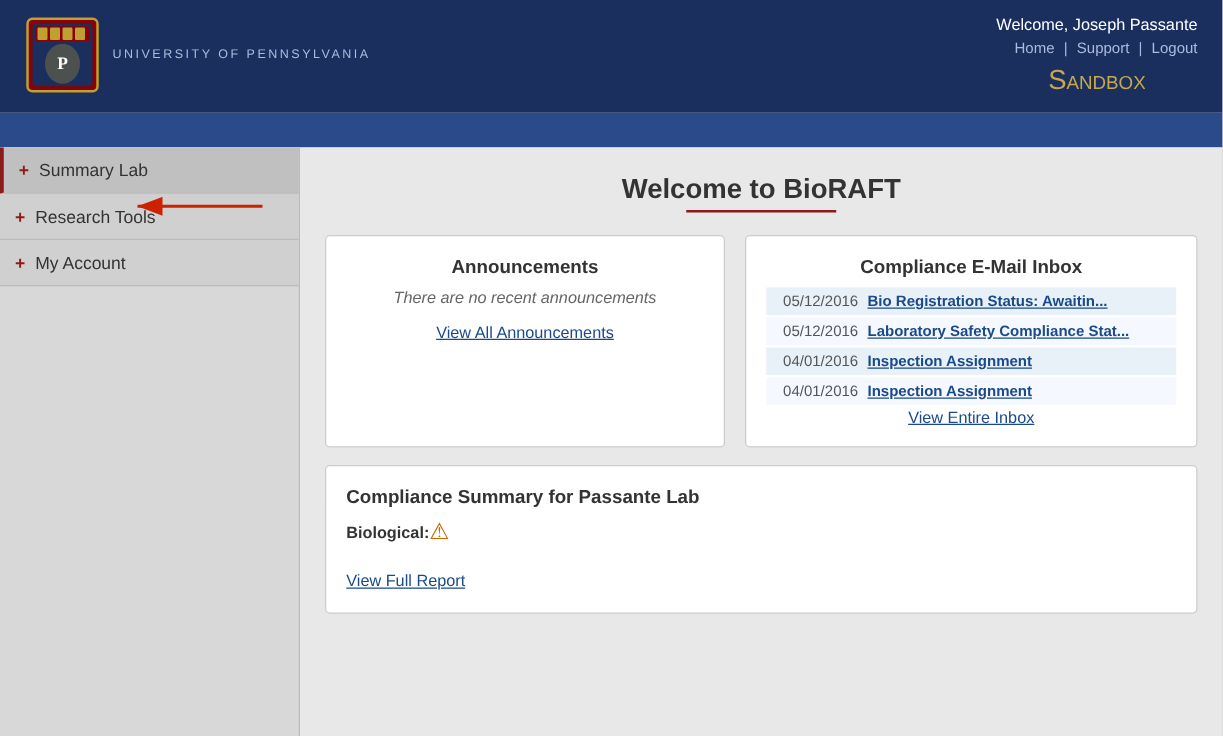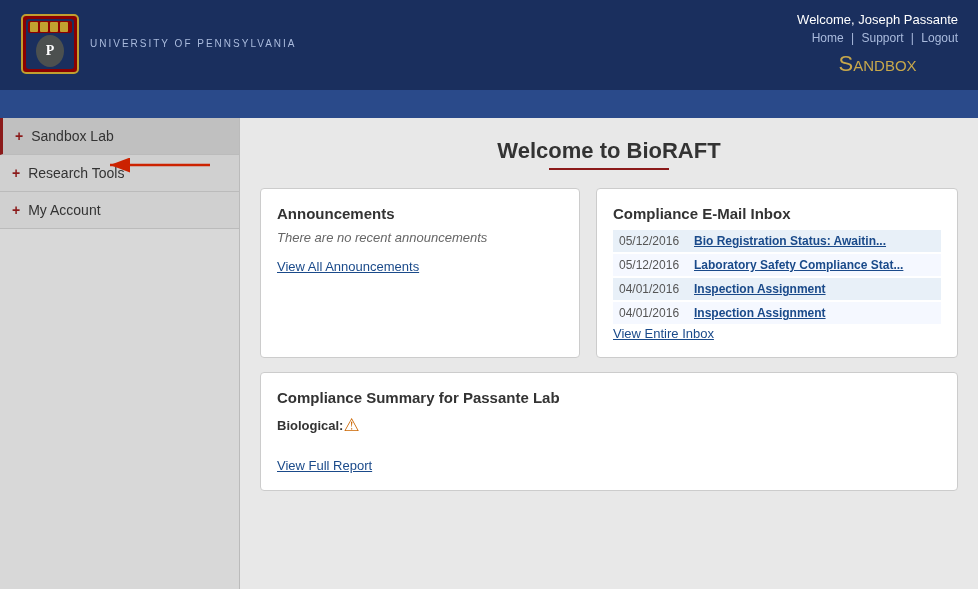--- a/index.html
+++ b/index.html
@@ -136,20 +136,21 @@
     .cards-row {
       display: flex;
       gap: 16px;
     }
 
     .card {
       background: white;
       border: 1px solid #ccc;
       border-radius: 4px;
       padding: 16px;
+      text-align: center;
     }
     .card-left {
       width: 320px;
       flex-shrink: 0;
     }
     .card-right {
       flex: 1;
     }
 
     .card-title {
@@ -274,21 +275,21 @@
   </div>
 </div>
 
 <div class="nav-bar"></div>
 
 <div class="main-wrapper">
 
   <div class="sidebar">
     <div class="sidebar-item active">
       <span class="sidebar-plus">+</span>
-      <span>Sandbox Lab</span>
+      <span>Summary Lab</span>
     </div>
     <div class="sidebar-item">
       <span class="sidebar-plus">+</span>
       <span>Research Tools</span>
     </div>
     <div class="sidebar-item">
       <span class="sidebar-plus">+</span>
       <span>My Account</span>
     </div>
   </div>

